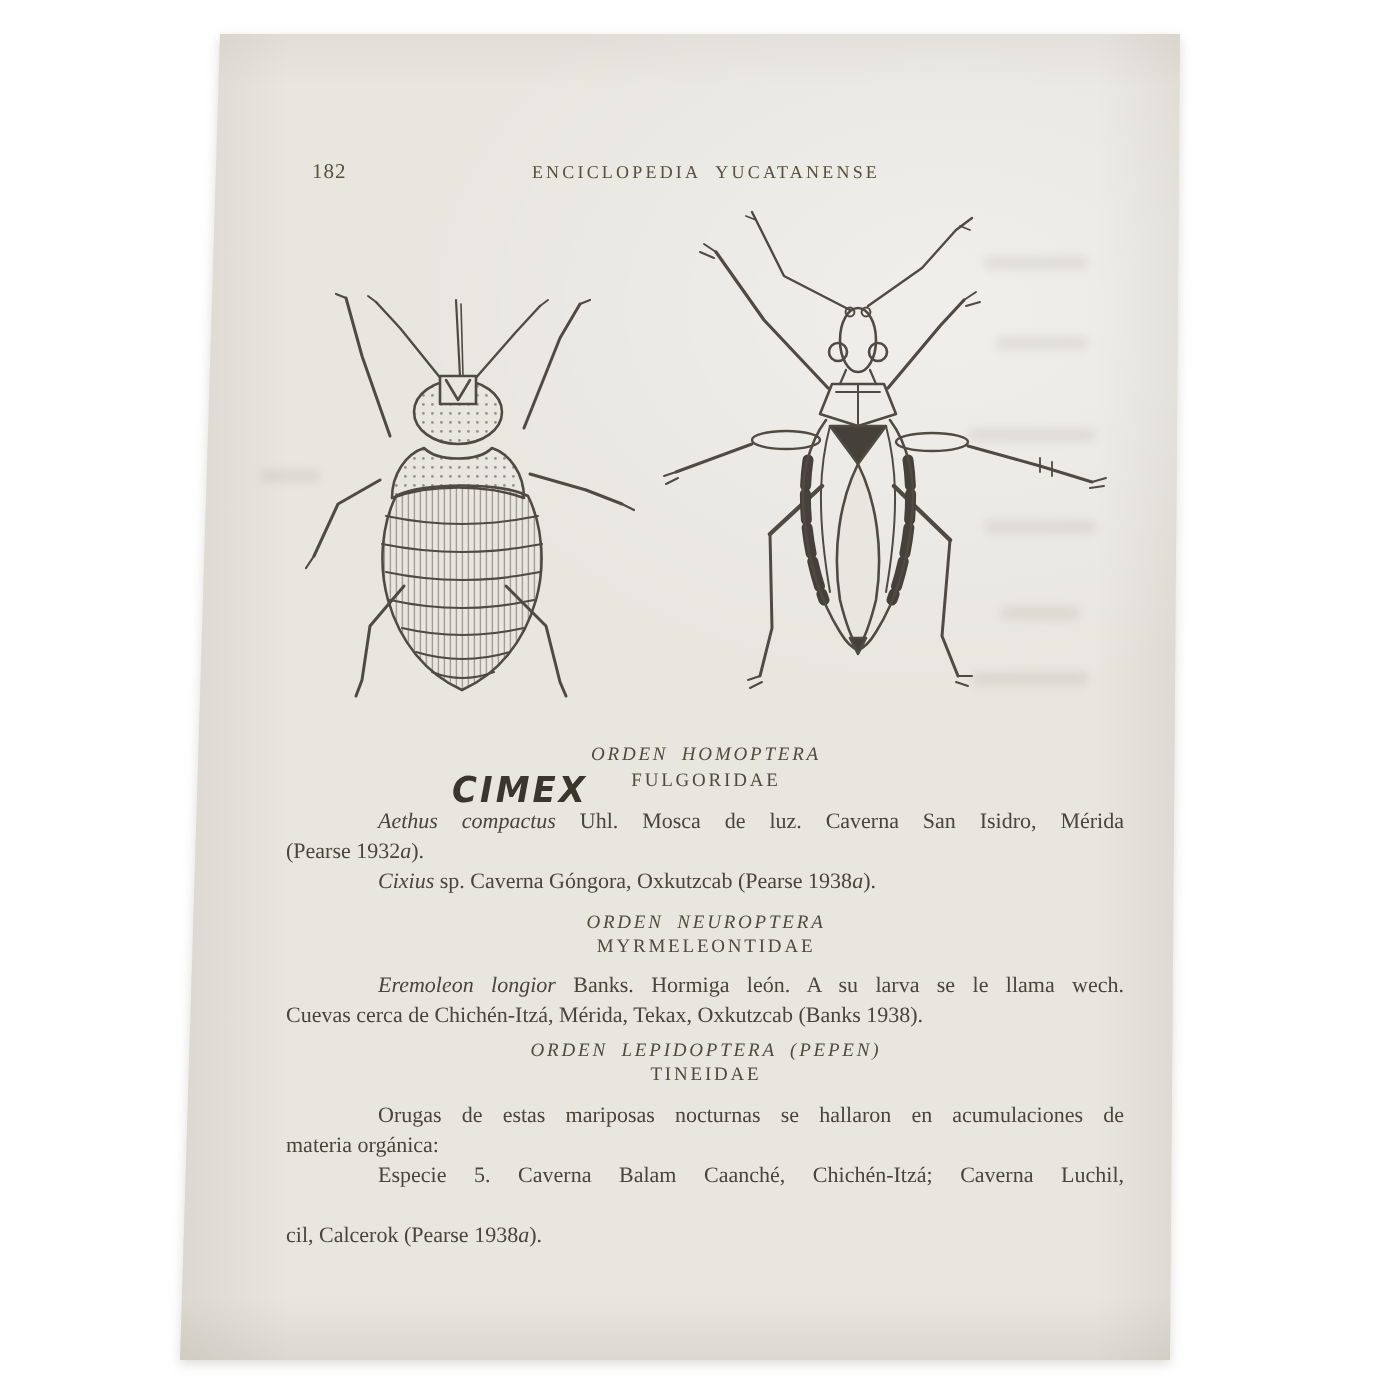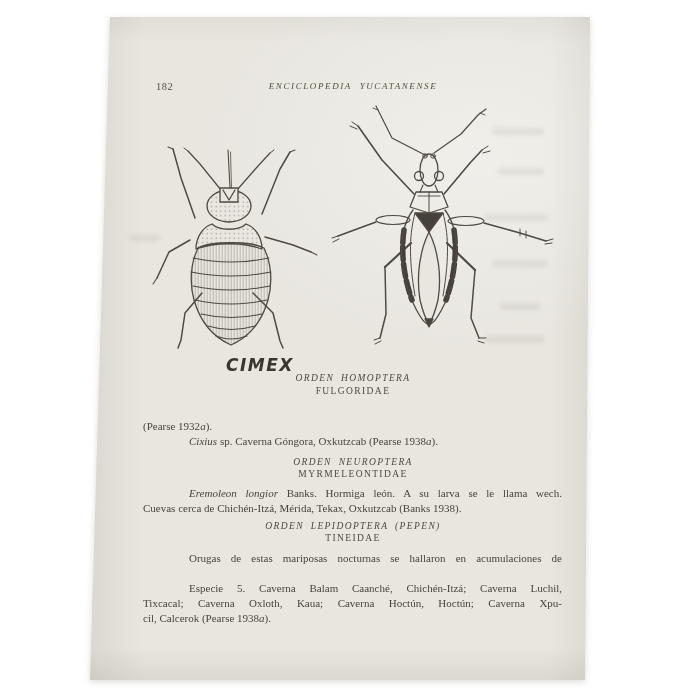--- a/index.html
+++ b/index.html
@@ -24,33 +24,34 @@
       #e8e6df;
   }
   .ghost{position:absolute;background:rgba(108,102,84,0.10);filter:blur(2px);border-radius:3px;}
 
   .pageno{
     position:absolute;left:156px;top:81px;
     font-size:10.5px;color:#55503f;letter-spacing:0.5px;
   }
   .running-title{
     position:absolute;left:143px;top:81px;width:420px;text-align:center;
-    font-size:9px;letter-spacing:1.6px;color:#55503f;word-spacing:4px;font-style:italic;
+    font-size:9px;letter-spacing:1.6px;color:#55503f;word-spacing:4px;
   }
 
   .fig{position:absolute;}
   .fig-cimex{left:143px;top:138px;}
   .fig-triatoma{left:330px;top:100px;}
 
   .caption{
     position:absolute;text-align:center;
     font-family:"DejaVu Sans", sans-serif;
     font-style:italic;font-weight:700;
     font-size:17px;letter-spacing:1.5px;color:#3a362e;
     transform:scaleY(1.05);
+    margin-top:31px;
   }
   .cap-cimex{left:222px;top:355px;width:76px;}
   .cap-triatoma{left:388px;top:353px;width:104px;}
 
   .hline{
     position:absolute;left:143px;width:420px;text-align:center;
     font-size:9.5px;letter-spacing:1.4px;color:#4f4a3d;word-spacing:3px;
   }
   .hline.ital{font-style:italic;}
 
@@ -184,32 +185,33 @@
 
         <path d="M95,219 L103,219 L99,227 Z" fill="#45403a"></path>
       </g>
     </svg>
 
     <div class="caption cap-cimex">CIMEX</div>
 
     <div class="hline" style="top:386px;">FULGORIDAE</div>
     <div class="hline ital" style="top:373px;">ORDEN HOMOPTERA</div>
 
+    <div class="bl just ind" style="top:405px;"><span class="it">Aethus compactus</span><span> Uhl. Mosca de luz. Caverna San Isidro, Mérida</span></div>
     <div class="bl" style="top:420px;"><span>(Pearse 1932</span><span class="it">a</span><span>).</span></div>
     <div class="bl ind" style="top:435px;"><span class="it">Cixius</span><span> sp. Caverna Góngora, Oxkutzcab (Pearse 1938</span><span class="it">a</span><span>).</span></div>
 
     <div class="hline" style="top:469px;">MYRMELEONTIDAE</div>
     <div class="hline ital" style="top:457px;">ORDEN NEUROPTERA</div>
 
     <div class="bl just ind" style="top:487px;font-family:Liberation Serif, serif;"><span class="it">Eremoleon longior</span><span> Banks. Hormiga león. A su larva se le llama wech.</span></div>
     <div class="bl" style="top:502px;"><span>Cuevas cerca de Chichén-Itzá, Mérida, Tekax, Oxkutzcab (Banks 1938).</span></div>
 
     <div class="hline ital" style="top:521px;">ORDEN LEPIDOPTERA (PEPEN)</div>
     <div class="hline" style="top:533px;">TINEIDAE</div>
 
     <div class="bl just ind" style="top:552px;"><span>Orugas de estas mariposas nocturnas se hallaron en acumulaciones de</span></div>
+    <div class="bl" style="top:567px;"><span>materia orgánica:</span></div>
 
     <div class="bl just ind" style="top:582px;"><span>Especie 5. Caverna Balam Caanché, Chichén-Itzá; Caverna Luchil,</span></div>
-    <div class="bl just" style="top:597px;"><span>Tixcacal; Caverna Oxloth, Kaua; Caverna Hoctún, Hoctún; Caverna Xpu-</span></div>
     <div class="bl" style="top:612px;"><span>cil, Calcerok (Pearse 1938</span><span class="it">a</span><span>).</span></div>
 
   </div>
 </div>
 
 </body></html>

